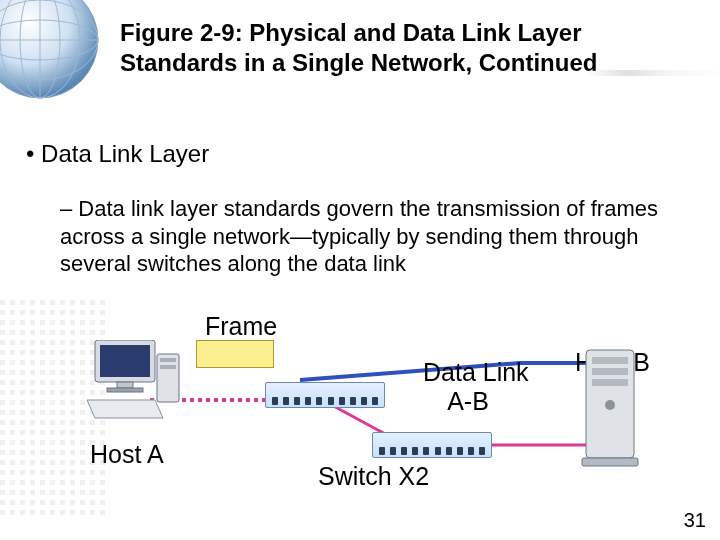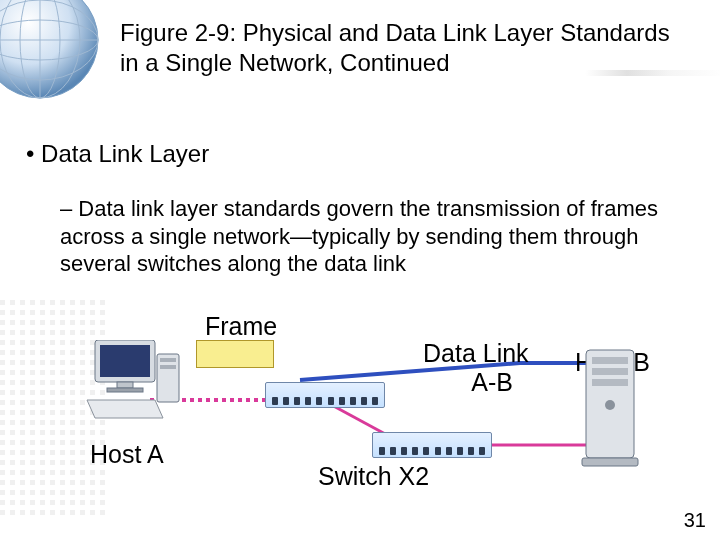--- a/index.html
+++ b/index.html
@@ -18,21 +18,21 @@
     left: -30px;
     width: 140px;
     height: 140px;
   }
   .title {
     position: absolute;
     top: 18px;
     left: 120px;
     width: 560px;
     font-size: 24px;
-    font-weight: normal;
+    font-weight: bold;
     color: #000;
     line-height: 1.25;
   }
   .flare-line {
     position: absolute;
     top: 70px;
     left: 585px;
     width: 140px;
     height: 6px;
     background: linear-gradient(90deg, rgba(180,180,180,0) 0%, #e0e0e0 30%, #f5f5f5 60%, rgba(255,255,255,0) 100%);
@@ -186,21 +186,21 @@
     <line x1="150" y1="90" x2="270" y2="90" stroke="#d93a9a" stroke-width="4" stroke-dasharray="4,4"></line>
 
     <line x1="315" y1="86" x2="400" y2="132" stroke="#d93a9a" stroke-width="3"></line>
 
     <line x1="480" y1="135" x2="605" y2="135" stroke="#d93a9a" stroke-width="3"></line>
   </svg>
 
   <div class="label" style="top:2px;left:205px">Frame</div>
   <div class="frame-box"></div>
 
-  <div class="label" style="top:29px;left:423px;text-align:right;width:90px;line-height:1.15">
+  <div class="label" style="top:48px;left:423px;text-align:center;width:90px;line-height:1.15">
     <span>Data Link</span><br>
     <span>A-B</span>
   </div>
 
   <div class="label" style="top:38px;left:575px">Host B</div>
 
   <svg class="host-a" viewBox="0 0 100 80">
 
     <rect x="10" y="0" width="60" height="42" rx="3" fill="#d7dce2" stroke="#6b7786"></rect>
     <rect x="15" y="5" width="50" height="32" fill="#2a3b6e"></rect>

